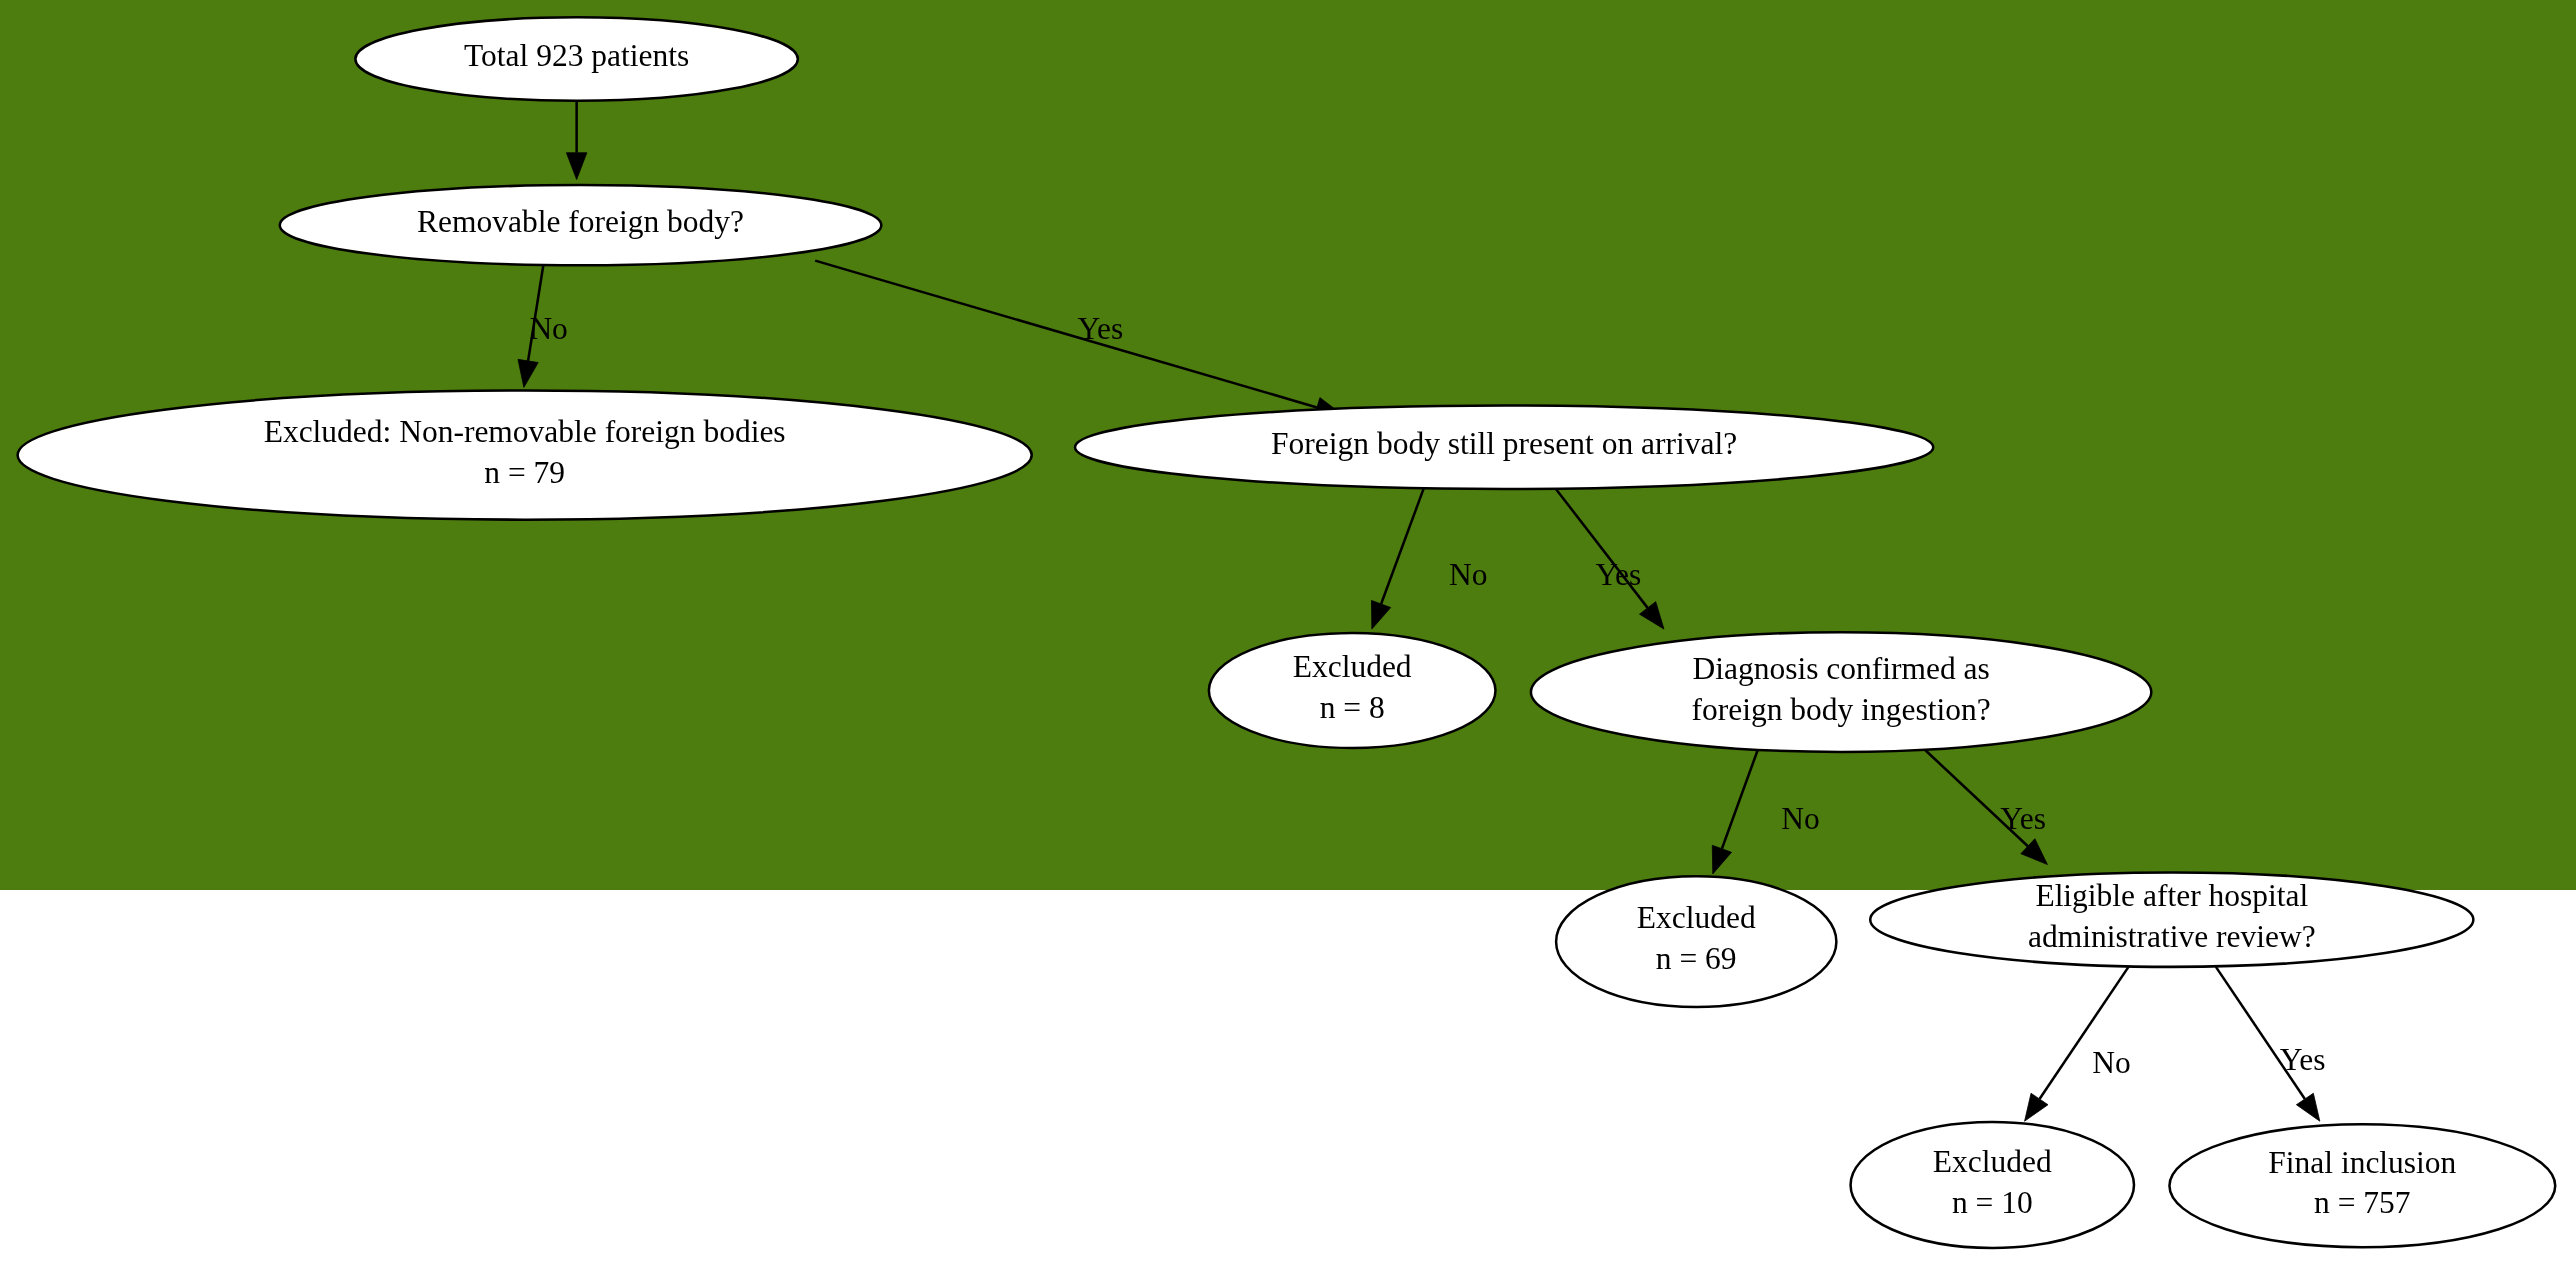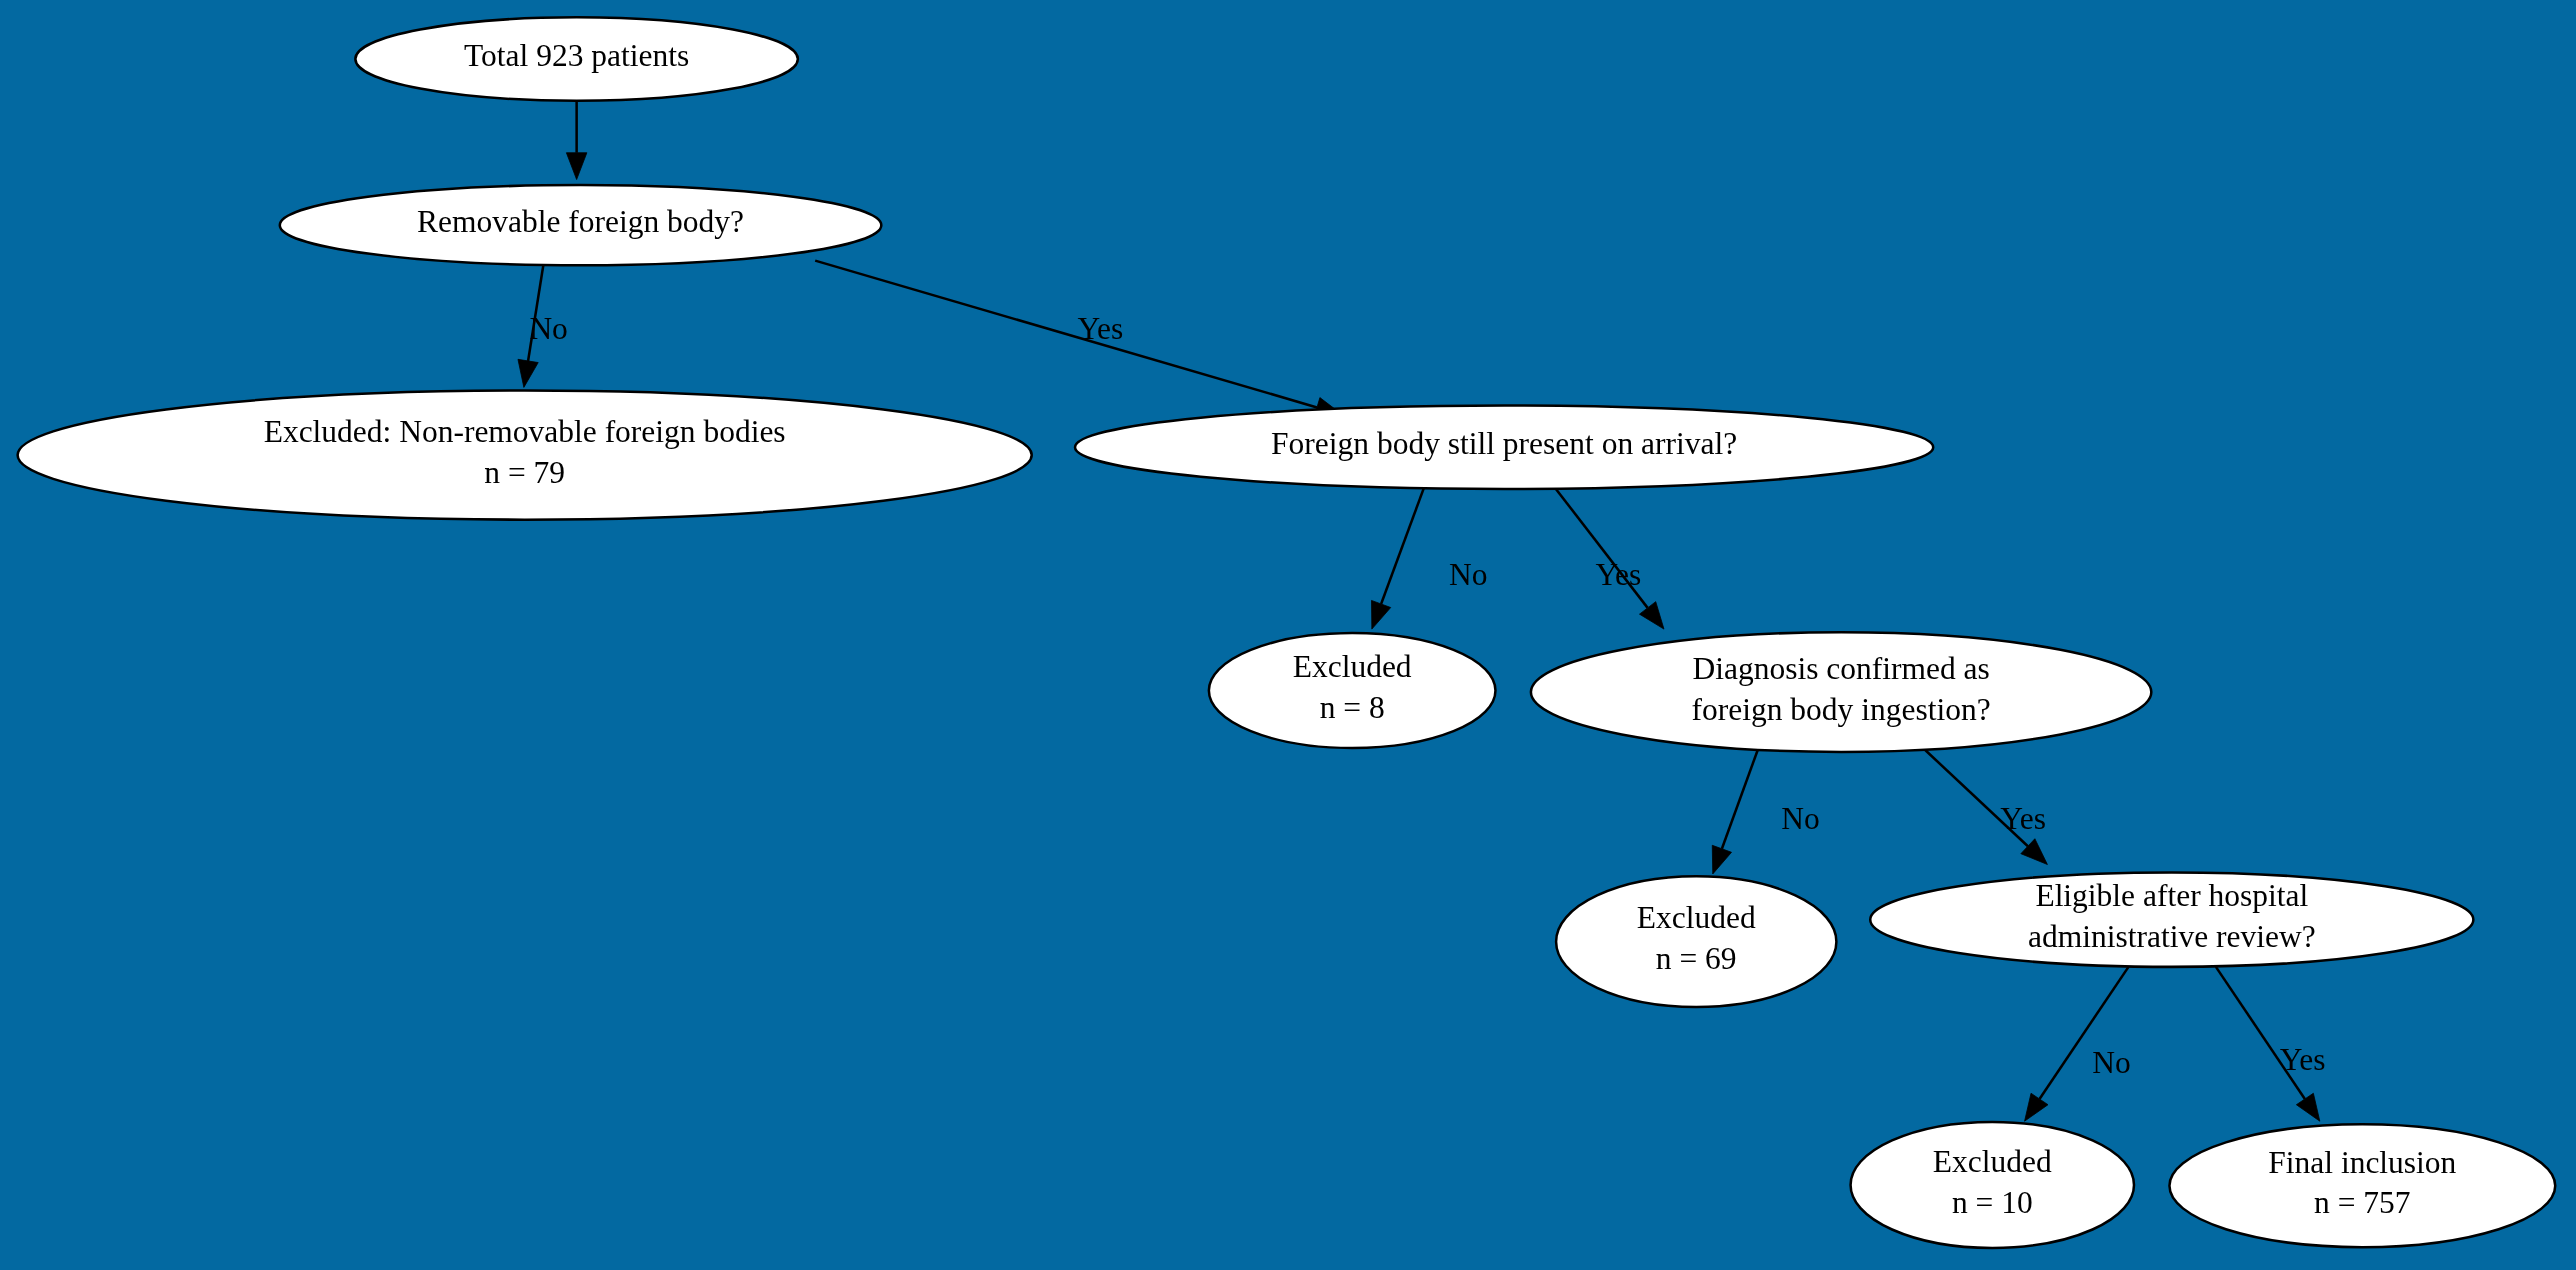--- a/index.html
+++ b/index.html
@@ -9,22 +9,22 @@
   }
   body {
     width: 2576px;
     height: 1270px;
     overflow: hidden;
     font-family: "Liberation Serif", "DejaVu Serif", serif;
   }
   #flowchart-root {
     position: relative;
     width: 2576px;
-    height: 1270px;
-    background: #0369a1;
+    height: 890px;
+    background: #4d7c0f;
   }
   svg.diagram {
     display: block;
     width: 2576px;
     height: 1270px;
   }
   .node-ellipse {
     fill: #ffffff;
     stroke: #000000;
     stroke-width: 3.2;

